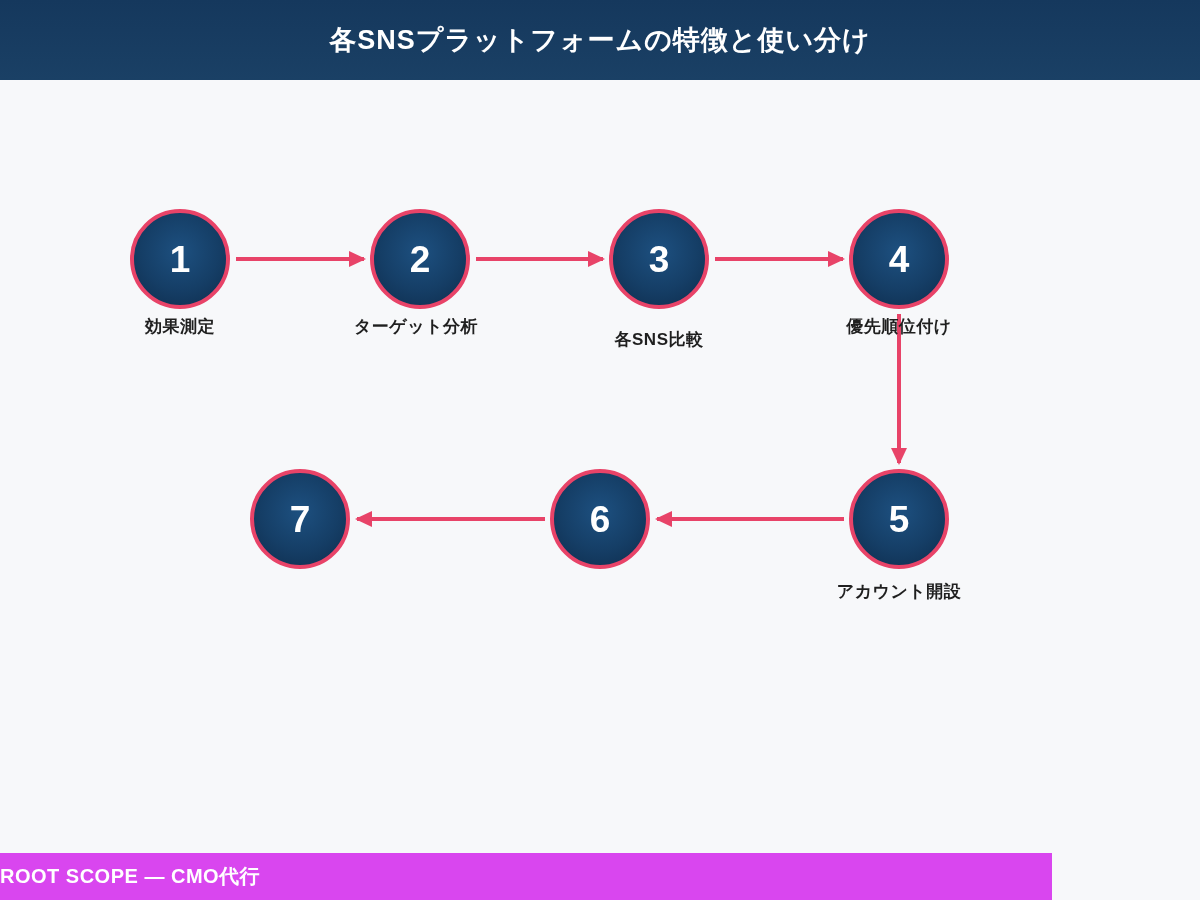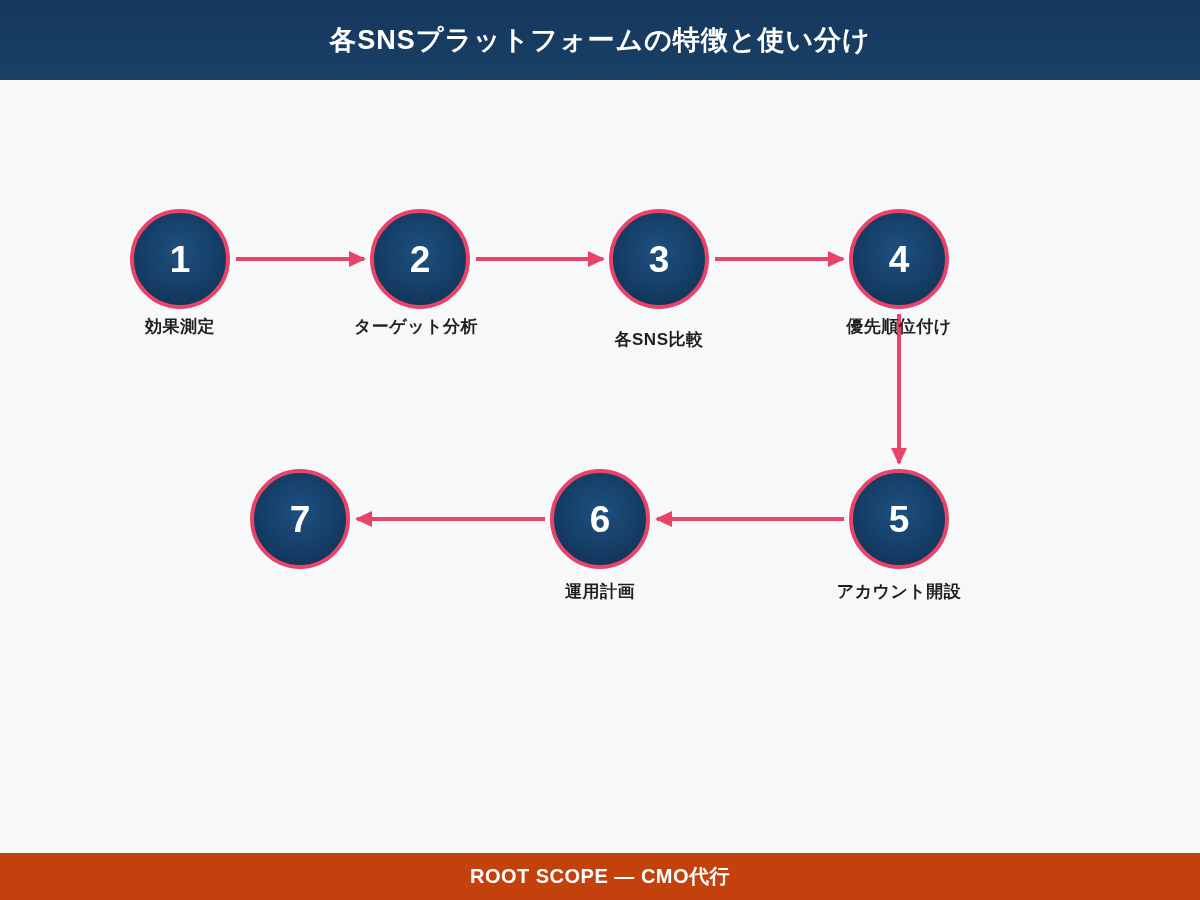--- a/index.html
+++ b/index.html
@@ -31,26 +31,26 @@
     color: #ffffff;
     font-size: 27px;
     font-weight: bold;
     letter-spacing: 1px;
   }
   
   .footer {
     position: absolute;
     left: 0;
     top: 853px;
-    width: 1200px;
+    width: 1052px;
     height: 47px;
-    background: #c2410c;
+    background: #d946ef;
     display: flex;
     align-items: center;
-    justify-content: center;
+    justify-content: flex-start;
   }
   .footer-text {
     color: #ffffff;
     font-size: 20px;
     font-weight: bold;
     letter-spacing: 0.5px;
   }
   
   .arrows {
     position: absolute;
@@ -146,19 +146,18 @@
   </div>
   <div class="node n7">
     <span class="node-number">7</span>
   </div>
 
   <div class="node-label l1">効果測定</div>
   <div class="node-label l2">ターゲット分析</div>
   <div class="node-label l3">各SNS比較</div>
   <div class="node-label l5">アカウント開設</div>
   <div class="node-label l4">優先順位付け</div>
-  <div class="node-label l6">運用計画</div>
 
   <div class="footer">
     <div class="footer-text">ROOT SCOPE — CMO代行</div>
   </div>
 
 </div>
 
 </body></html>

